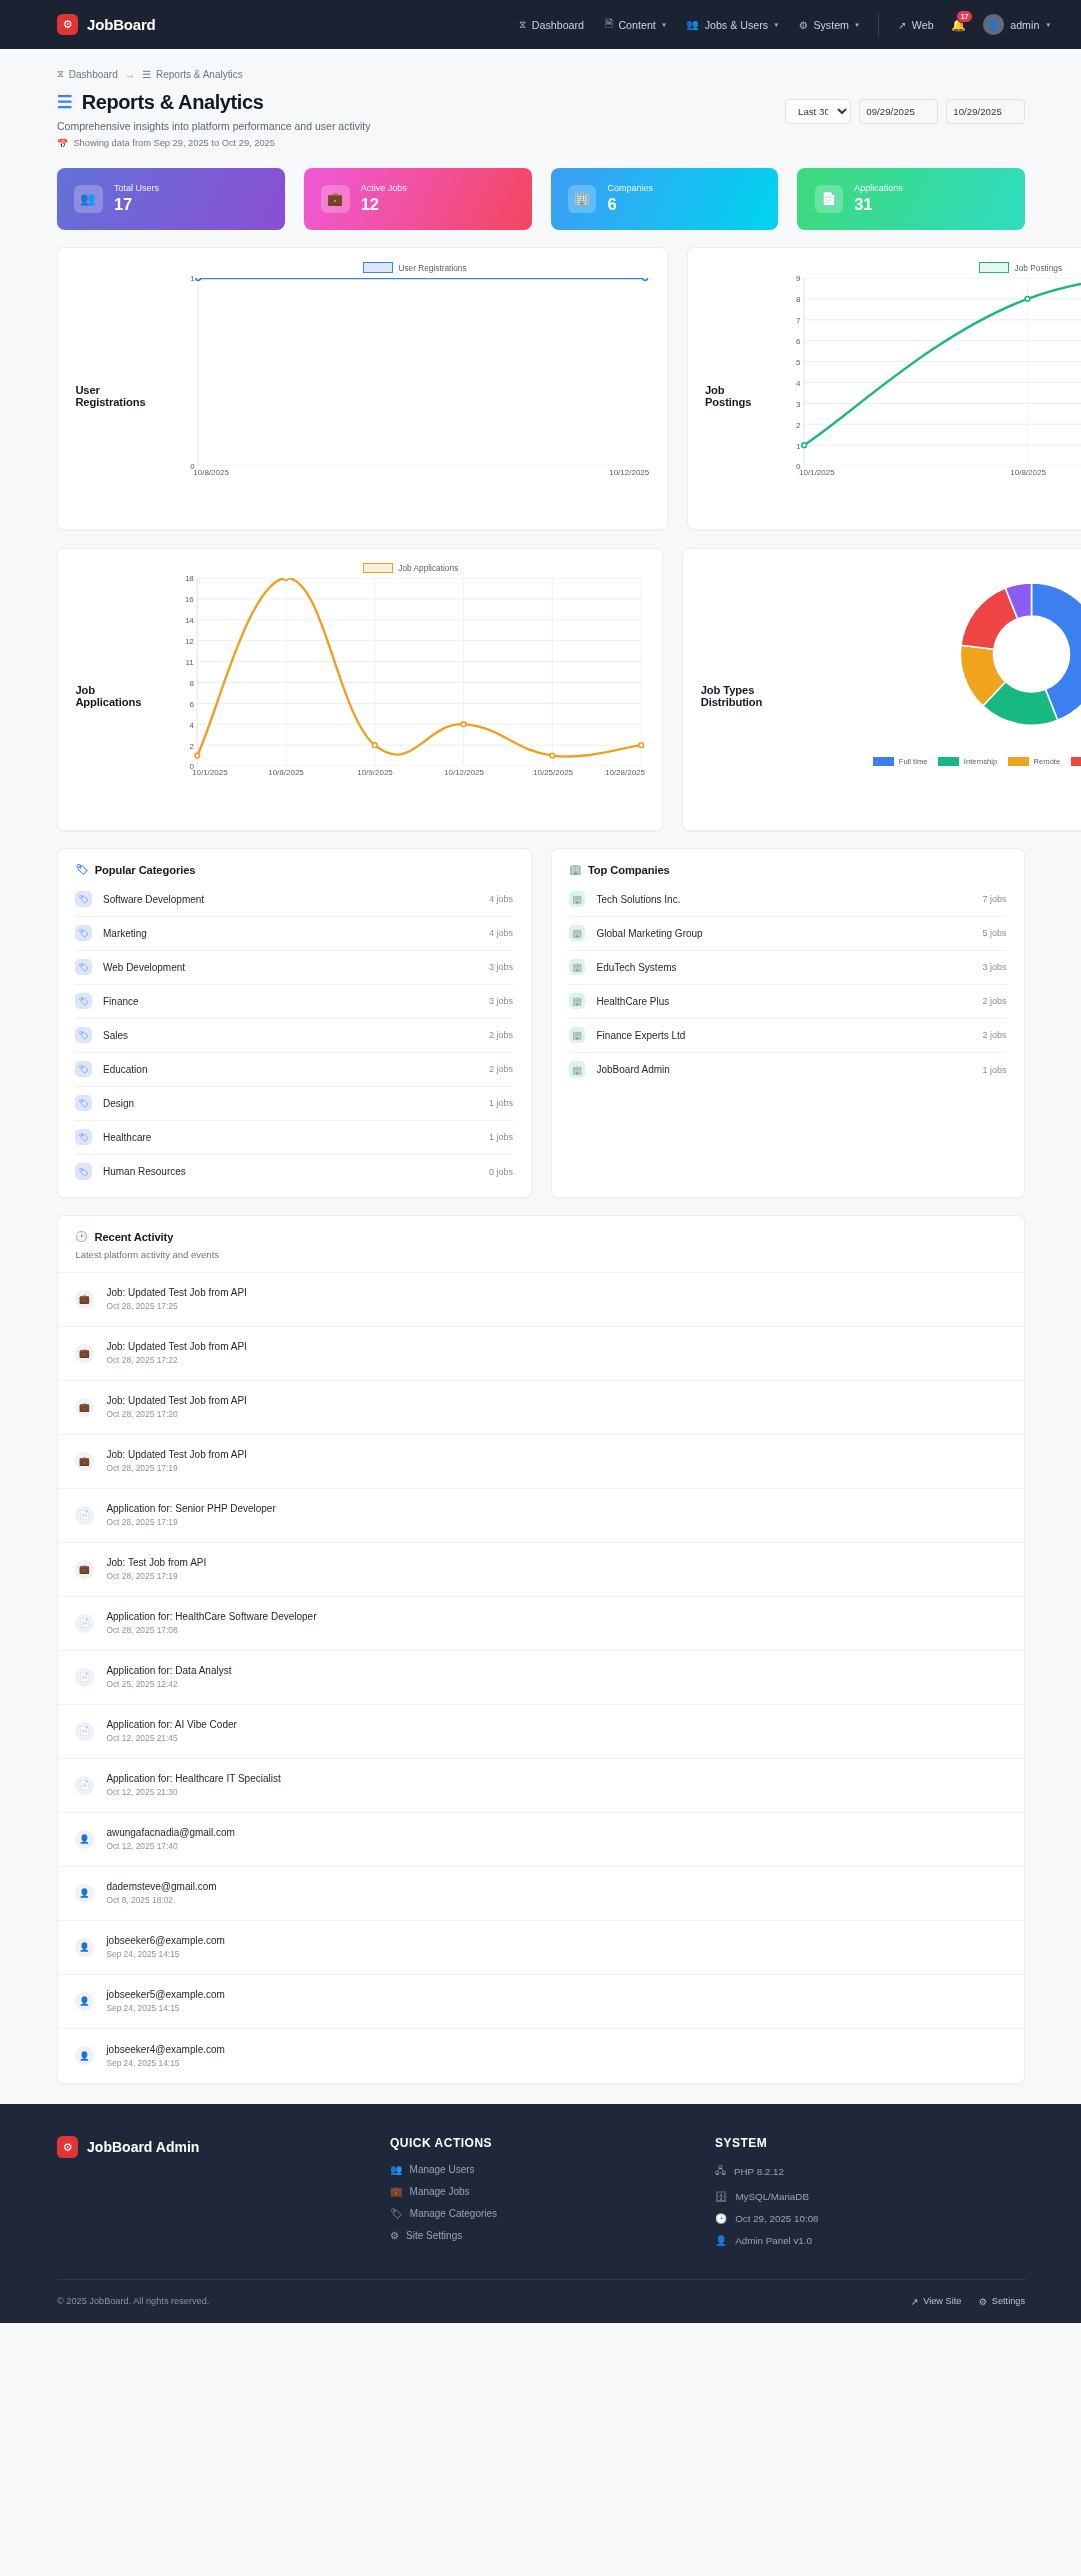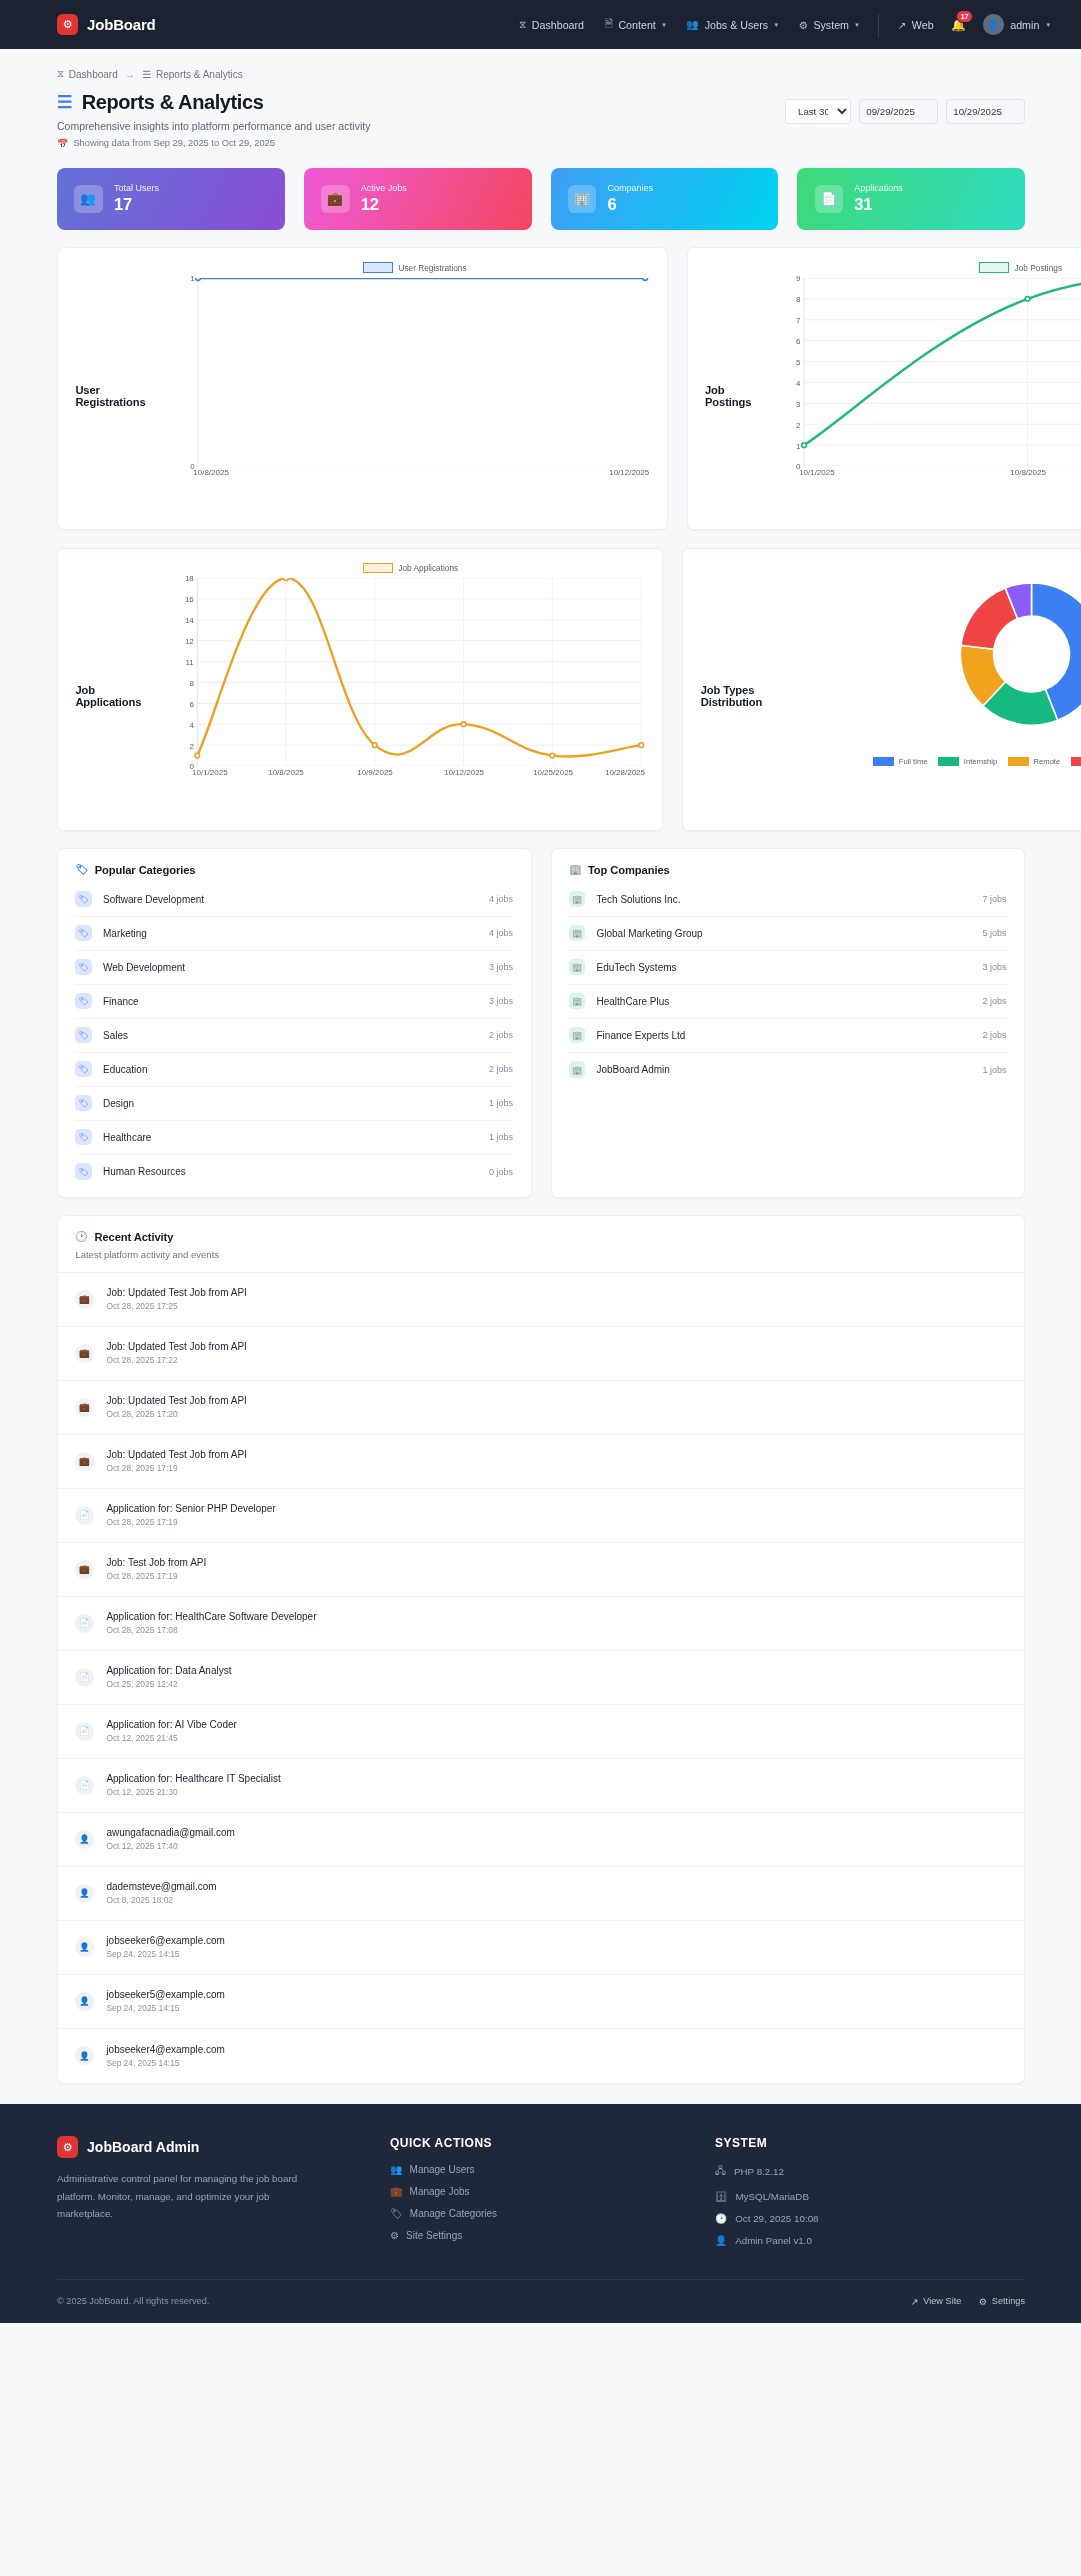--- a/index.html
+++ b/index.html
@@ -699,21 +699,20 @@
   </div>
 </div>
 
 <div class="footer">
   <div class="footer-cols">
     <div class="fcol-brand">
       <div class="f-brand">
         <span class="brand-logo">⚙</span>
         <span class="f-brand-name">JobBoard Admin</span>
       </div>
-      <div class="f-desc">Administrative control panel for managing the job board platform. Monitor, manage, and optimize your job marketplace.</div>
     </div>
     <div class="fcol-mid">
       <div class="f-head">QUICK ACTIONS</div>
       <div class="f-links" id="f-quick">
           <div class="f-link">
             <span>👥</span>
             <span>Manage Users</span>
           </div>
           <div class="f-link">
             <span>💼</span>

